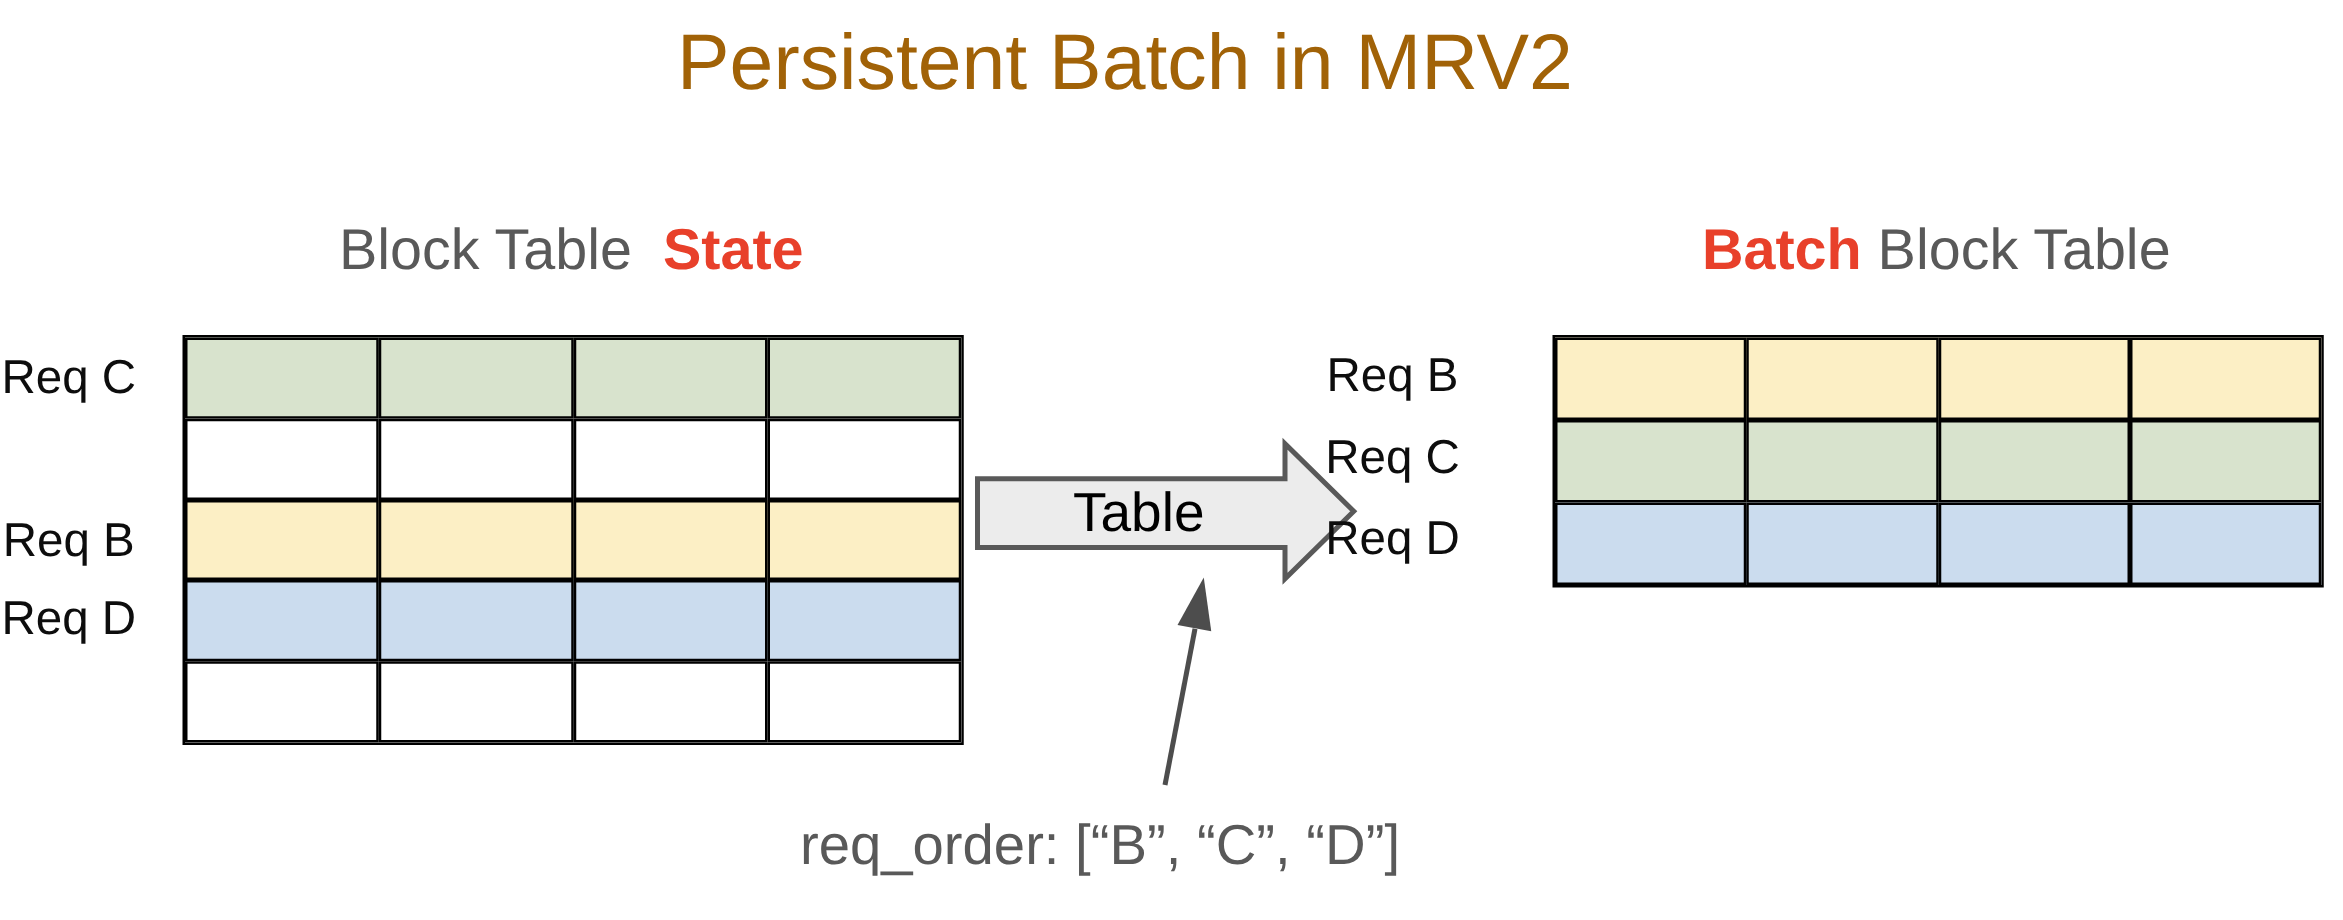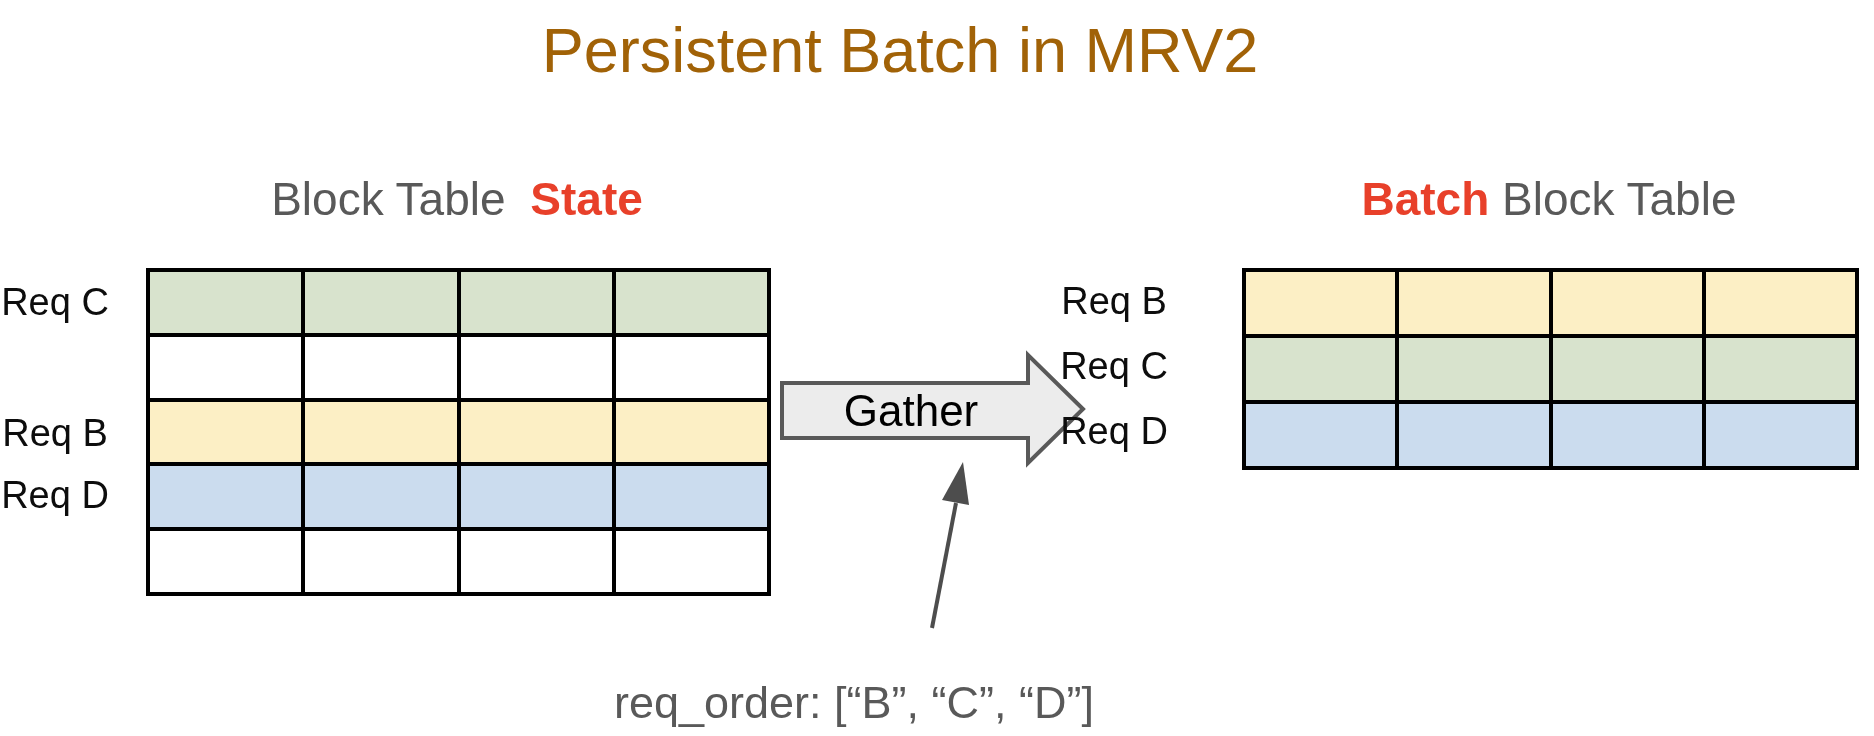--- a/index.html
+++ b/index.html
@@ -39,22 +39,22 @@
   .rl{left:1020px;width:188px;}
 
   #diagram-svg{left:0;top:0;}
 
   #gather-label{
     left:782px;top:383px;width:258px;height:56px;line-height:56px;
     text-align:center;font-size:44px;color:#000;
   }
 
   #annotation{
-    left:554px;top:650px;width:600px;text-align:center;
-    font-size:45px;color:#595959;white-space:nowrap;margin-top:27px;
+    left:580px;top:650px;width:600px;text-align:center;
+    font-size:45px;color:#595959;white-space:nowrap;
   }
 </style>
 </head>
 <body>
 
 <svg id="diagram-svg" class="abs" width="1874" height="736" viewBox="0 0 1874 736">
   <polygon points="782,383 1028,383 1028,355 1083,409 1028,463 1028,438 782,438" stroke-width="4" stroke-linejoin="miter" style="fill: rgb(236, 236, 236); stroke: rgb(89, 89, 89);"></polygon>
   <line x1="932" y1="628" x2="956" y2="503" stroke-width="4" style="stroke: rgb(77, 77, 77);"></line>
   <polygon points="963,462 969,505 942,500" style="fill: rgb(77, 77, 77);"></polygon>
 </svg>
@@ -124,15 +124,15 @@
     <div class="t-cell"></div>
     <div class="t-cell"></div>
     <div class="t-cell"></div>
   </div>
 </div>
 
 <div class="abs row-label rl" style="top:277px;">Req B</div>
 <div class="abs row-label rl" style="top:342px;">Req C</div>
 <div class="abs row-label rl" style="top:407px;">Req D</div>
 
-<div id="gather-label" class="abs">Gather</div>
+<div id="gather-label" class="abs">Table</div>
 
 <div id="annotation" class="abs">req_order: [“B”, “C”, “D”]</div>
 
 </body></html>

